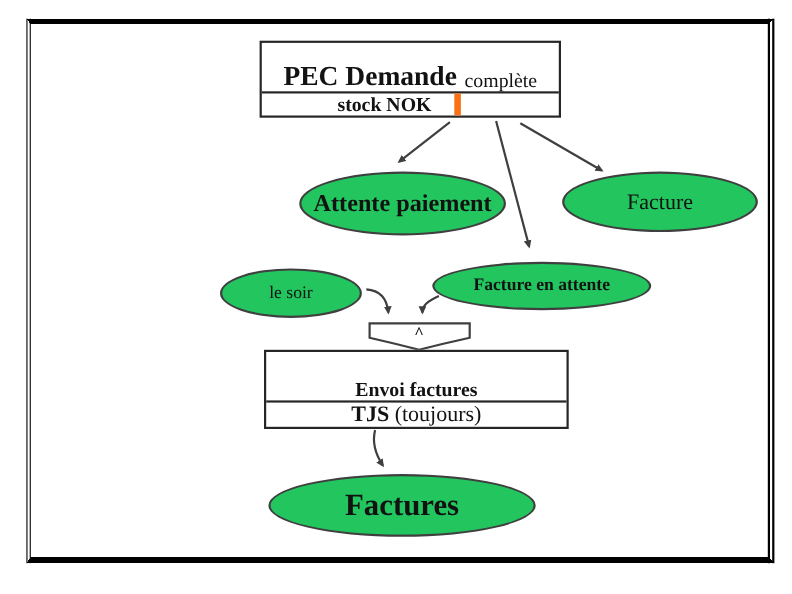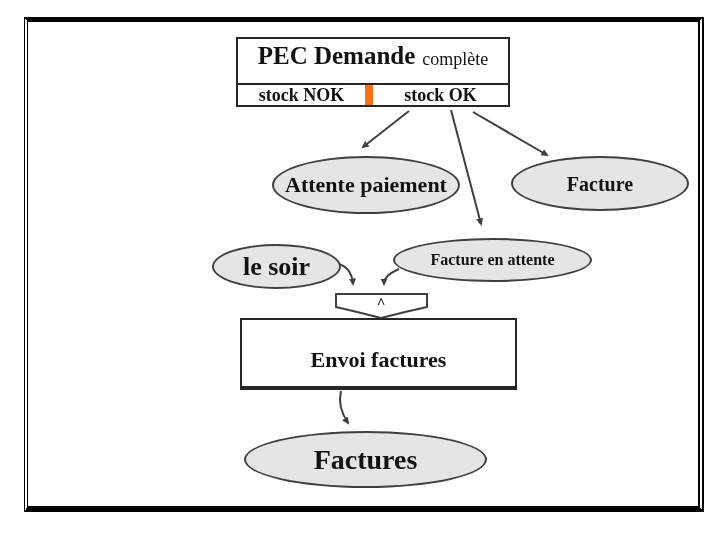--- a/index.html
+++ b/index.html
@@ -46,73 +46,74 @@
     z-index: 3;
     display: flex;
     flex-direction: column;
   }
   .box-title-row {
     flex: 1 1 auto;
     display: flex;
     align-items: flex-end;
     justify-content: center;
     border-bottom: 2px solid #262626;
-    padding-bottom: 15px;
+    padding-bottom: 1px;
     line-height: 1;
     white-space: nowrap;
   }
   .box-sub-row {
     flex: 0 0 auto;
     display: flex;
     line-height: 1;
   }
   .top-box { left: 236px; top: 37px; width: 274px; height: 70px; }
   .top-box .box-title-row { font-size: 25px; font-weight: 700; }
   .top-box .title-suffix { font-size: 18px; font-weight: 400; margin-left: 7px; }
   .top-box .box-sub-row { height: 20px; font-size: 18px; font-weight: 700; }
   .cell {
     display: flex;
     align-items: center;
     justify-content: center;
     white-space: nowrap;
   }
   .cell-left {
     flex: 0 0 127px;
-    border-right: 8px solid #f97316;
+    border-right: 6px solid #f97316;
+    padding-left: 48px;
   }
   .cell-right { flex: 1 1 auto; }
 
   .envoi-box { left: 240px; top: 318px; width: 277px; height: 72px; }
-  .envoi-box .box-title-row { font-size: 22px; font-weight: 700; }
+  .envoi-box .box-title-row { font-size: 18px; font-weight: 700; }
   .envoi-box .box-sub-row {
     height: 22px;
     font-size: 20px;
     align-items: center;
     justify-content: center;
     white-space: nowrap;
   }
   .envoi-box .sub-bold { font-weight: 700; }
   .envoi-box .sub-rest { font-weight: 400; white-space: pre; }
 
   
   .ellipse {
     box-sizing: border-box;
     border: 2px solid #3f3f3f;
     border-radius: 50%;
-    background: #e5e5e5;
+    background: #22c55e;
     display: flex;
     align-items: center;
     justify-content: center;
     z-index: 3;
     line-height: 1;
     white-space: nowrap;
   }
   .node-attente   { left: 272px; top: 156px; width: 188px; height: 58px; font-size: 22px; font-weight: 700; }
-  .node-facture   { left: 511px; top: 156px; width: 178px; height: 55px; font-size: 20px; font-weight: 700; }
-  .node-le-soir   { left: 212px; top: 244px; width: 129px; height: 45px; font-size: 26px; font-weight: 700; }
+  .node-facture   { left: 511px; top: 156px; width: 178px; height: 55px; font-size: 20px; font-weight: 400; }
+  .node-le-soir   { left: 200px; top: 244px; width: 129px; height: 45px; font-size: 16px; font-weight: 400; }
   .node-fea       { left: 393px; top: 238px; width: 199px; height: 44px; font-size: 16px; font-weight: 700; }
   .node-factures  { left: 244px; top: 431px; width: 243px; height: 57px; font-size: 28px; font-weight: 700; }
 
   
   .merge-label {
     left: 368px; top: 295px;
     width: 26px; height: 16px;
     z-index: 4;
     display: flex;
     align-items: center;
@@ -144,28 +145,31 @@
   </g>
 </svg>
 
 <div class="abs flow-box top-box">
   <div class="box-title-row">
     <span>PEC Demande</span>
     <span class="title-suffix">complète</span>
   </div>
   <div class="box-sub-row">
     <div class="cell cell-left">stock NOK</div>
-    <div class="cell cell-right">stock OK</div>
   </div>
 </div>
 
 <div class="abs ellipse node-attente">Attente paiement</div>
 <div class="abs ellipse node-facture">Facture</div>
 <div class="abs ellipse node-le-soir">le soir</div>
 <div class="abs ellipse node-fea">Facture en attente</div>
 
 <div class="abs merge-label">^</div>
 
 <div class="abs flow-box envoi-box">
   <div class="box-title-row">Envoi factures</div>
+  <div class="box-sub-row">
+    <span class="sub-bold">TJS</span>
+    <span class="sub-rest"> (toujours)</span>
+  </div>
 </div>
 
 <div class="abs ellipse node-factures">Factures</div>
 
 </body></html>

